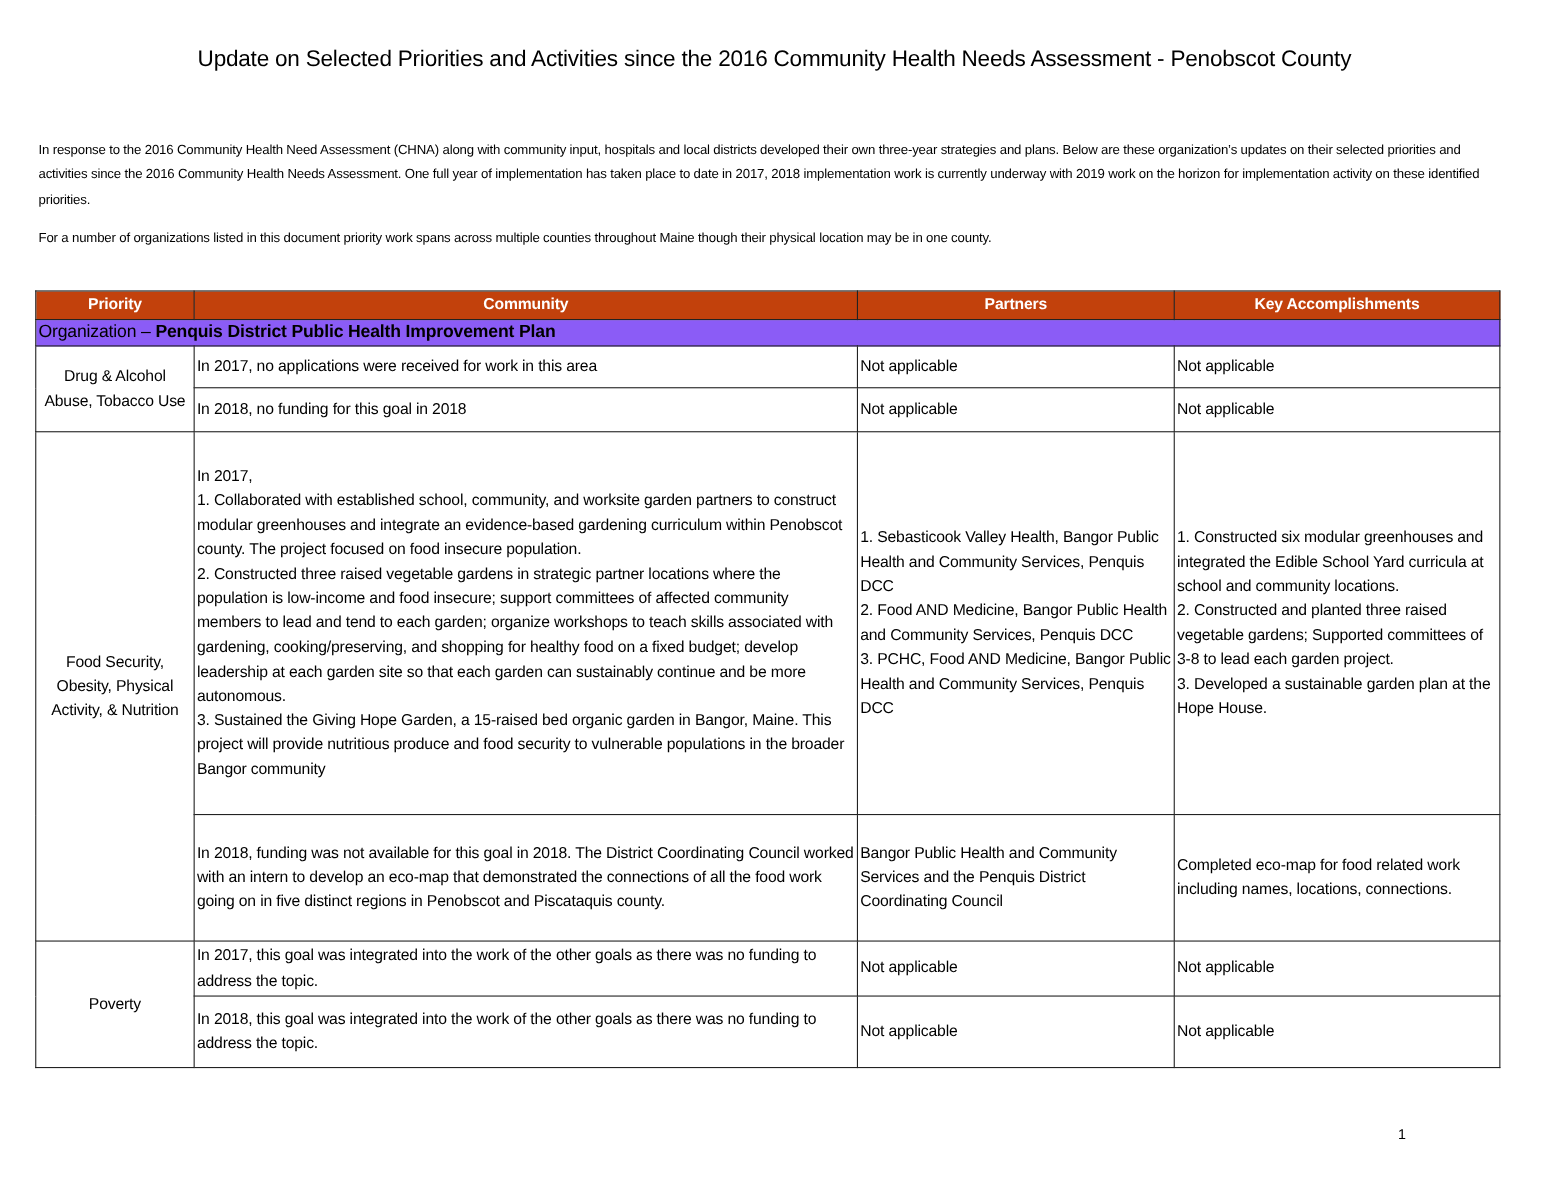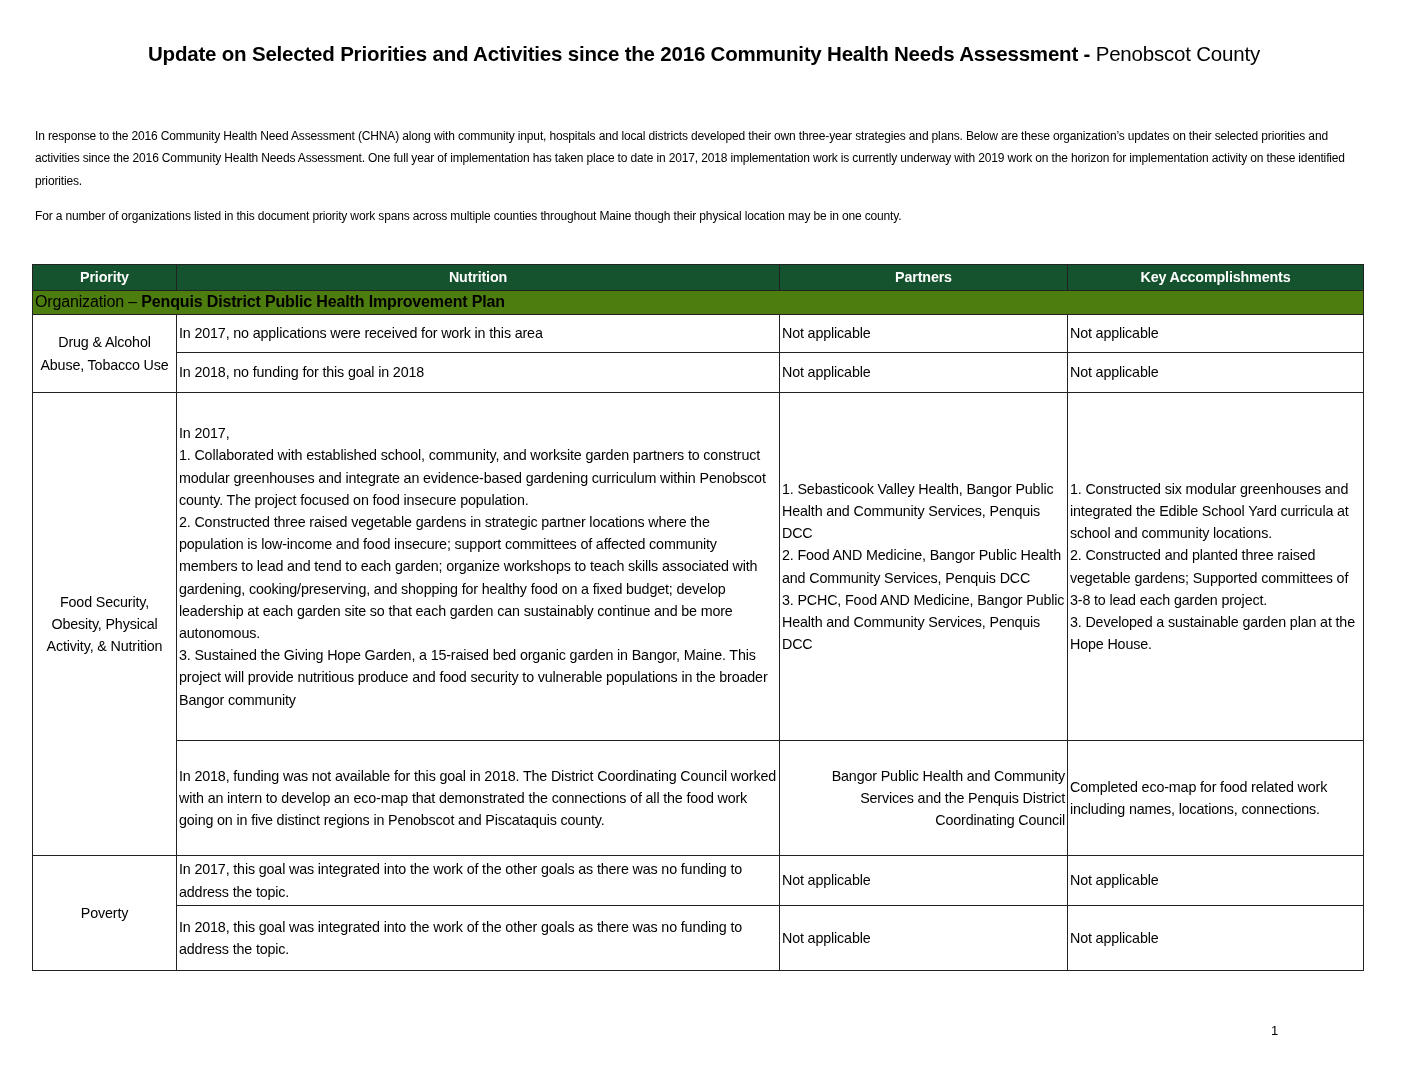--- a/index.html
+++ b/index.html
@@ -4,38 +4,38 @@
 <style>
   html, body { margin: 0; padding: 0; background: #ffffff; }
   body {
     width: 1408px; height: 1088px; position: relative; overflow: hidden;
     font-family: "Liberation Sans", sans-serif; color: #000;
   }
   .title {
     position: absolute; top: 40px; left: 0; width: 1408px; text-align: center;
     font-size: 20.5px; line-height: 28px; letter-spacing: -0.2px;
   }
-  .title b { font-weight: bold; }
+  .title b { font-weight: normal; }
   .intro {
     position: absolute; left: 35px; width: 1335px; font-size: 12px; line-height: 22.3px;
     letter-spacing: -0.15px;
   }
   .p1 { top: 125px; }
   .p2 { top: 205px; }
   table.main {
     position: absolute; left: 32px; top: 264px; width: 1331px;
     border-collapse: collapse; table-layout: fixed; font-size: 14.3px; line-height: 22.2px;
     letter-spacing: -0.15px;
   }
   table.main th, table.main td { border: 1.5px solid #222; padding: 0 2px; vertical-align: middle; }
   table.main th {
-    background: #14532d; color: #fff; font-weight: bold; height: 25px; text-align: center;
+    background: #c2410c; color: #fff; font-weight: bold; height: 25px; text-align: center;
     font-size: 14.3px; padding: 0;
   }
-  .orgrow td { background: #4d7c0f; font-size: 16px; height: 23px; padding-left: 2px; }
+  .orgrow td { background: #8b5cf6; font-size: 16px; height: 23px; padding-left: 2px; }
   .prio { text-align: center; }
   .c { text-align: left; }
   .pagenum { position: absolute; left: 1271px; top: 1023px; font-size: 13px; }
 </style>
 </head>
 <body>
 
 <div class="title"><b>Update on Selected Priorities and Activities since the 2016 Community Health Needs Assessment -</b><span> Penobscot County</span></div>
 
 <div class="intro p1">In response to the 2016 Community Health Need Assessment (CHNA) along with community input, hospitals and local districts developed their own three-year strategies and plans. Below are these organization’s updates on their selected priorities and activities since the 2016 Community Health Needs Assessment. One full year of implementation has taken place to date in 2017, 2018 implementation work is currently underway with 2019 work on the horizon for implementation activity on these identified priorities.</div>
@@ -44,21 +44,21 @@
 <table class="main">
   <colgroup>
     <col style="width:144px">
       <col style="width:603px">
       <col style="width:288px">
       <col style="width:296px">
   </colgroup>
   <thead>
     <tr>
       <th>Priority</th>
-      <th>Nutrition</th>
+      <th>Community</th>
       <th>Partners</th>
       <th>Key Accomplishments</th>
     </tr>
   </thead>
   <tbody id="tbody">
     <tr class="orgrow">
       <td colspan="4"><span>Organization – </span><b>Penquis District Public Health Improvement Plan</b></td>
     </tr>
   <tr style="height: 38px;">
         <td class="prio" rowspan="2">Drug &amp; Alcohol Abuse, Tobacco Use</td>
@@ -79,21 +79,21 @@
 3. Sustained the Giving Hope Garden, a 15-raised bed organic garden in Bangor, Maine. This project will provide nutritious produce and food security to vulnerable populations in the broader Bangor community</td>
         <td class="c" style="white-space: pre-line;">1. Sebasticook Valley Health, Bangor Public Health and Community Services, Penquis DCC
 2. Food AND Medicine, Bangor Public Health and Community Services, Penquis DCC
 3. PCHC, Food AND Medicine, Bangor Public Health and Community Services, Penquis DCC</td>
         <td class="c" style="white-space: pre-line;">1.  Constructed six modular greenhouses and integrated the Edible School Yard curricula at school and community locations.
 2.  Constructed and planted three raised vegetable gardens; Supported committees of 3-8 to lead each garden project.
 3. Developed a sustainable garden plan at the Hope House.</td>
       </tr>
       <tr style="height: 115px; padding-left: 16px;">
         <td class="c" style="white-space: pre-line;">In 2018, funding was not available for this goal in 2018. The District Coordinating Council worked with an intern to develop an eco-map that demonstrated the connections of all the food work going on in five distinct regions in Penobscot and Piscataquis county.</td>
-        <td class="c" style="white-space: pre-line; text-align: right;">Bangor Public  Health and Community Services and the Penquis District Coordinating Council</td>
+        <td class="c" style="white-space: pre-line;">Bangor Public  Health and Community Services and the Penquis District Coordinating Council</td>
         <td class="c" style="white-space: pre-line;">Completed eco-map for food related work including names, locations, connections.</td>
       </tr>
       <tr style="height: 50px;">
         <td class="prio" rowspan="2">Poverty</td>
         <td class="c" style="white-space: pre-line;">In 2017, this goal was integrated into the work of the other goals as there was no funding to address the topic.</td>
         <td class="c" style="white-space: pre-line;">Not applicable</td>
         <td class="c" style="white-space: pre-line;">Not applicable</td>
       </tr>
       <tr style="height: 65px; padding-left: 12px;">
         <td class="c" style="white-space: pre-line;">In 2018, this goal was integrated into the work of the other goals as there was no funding to address the topic.</td>

